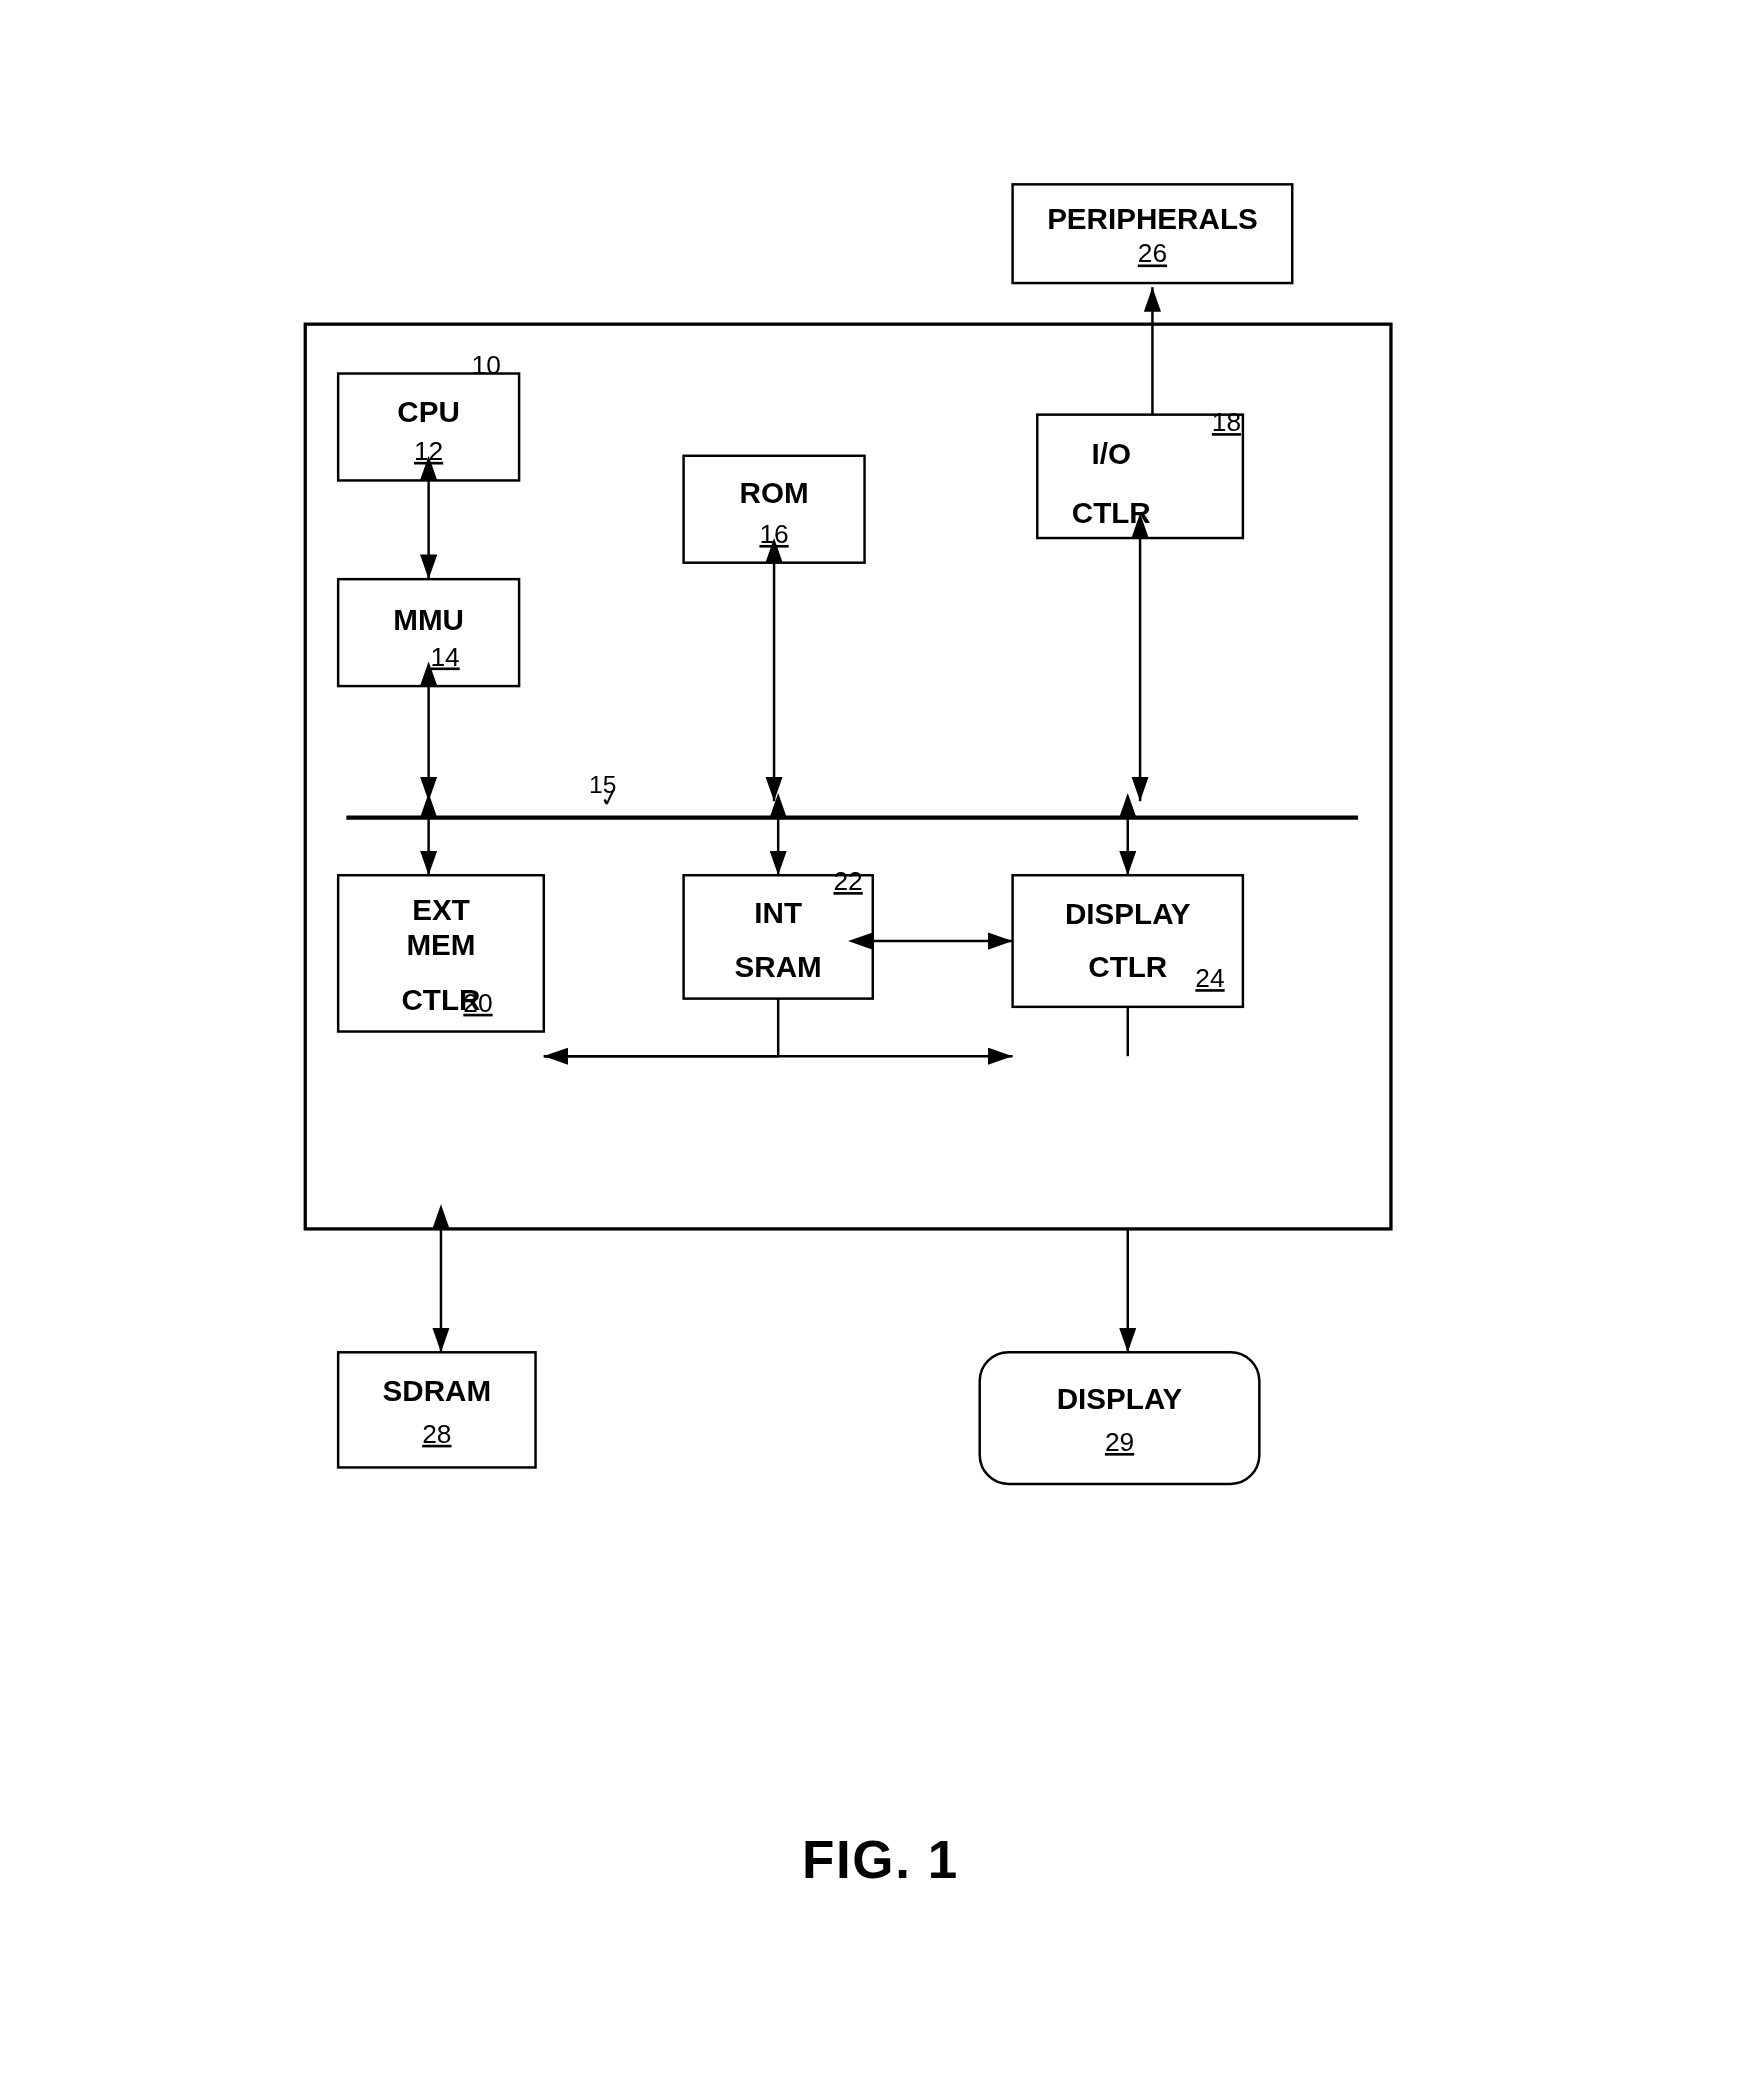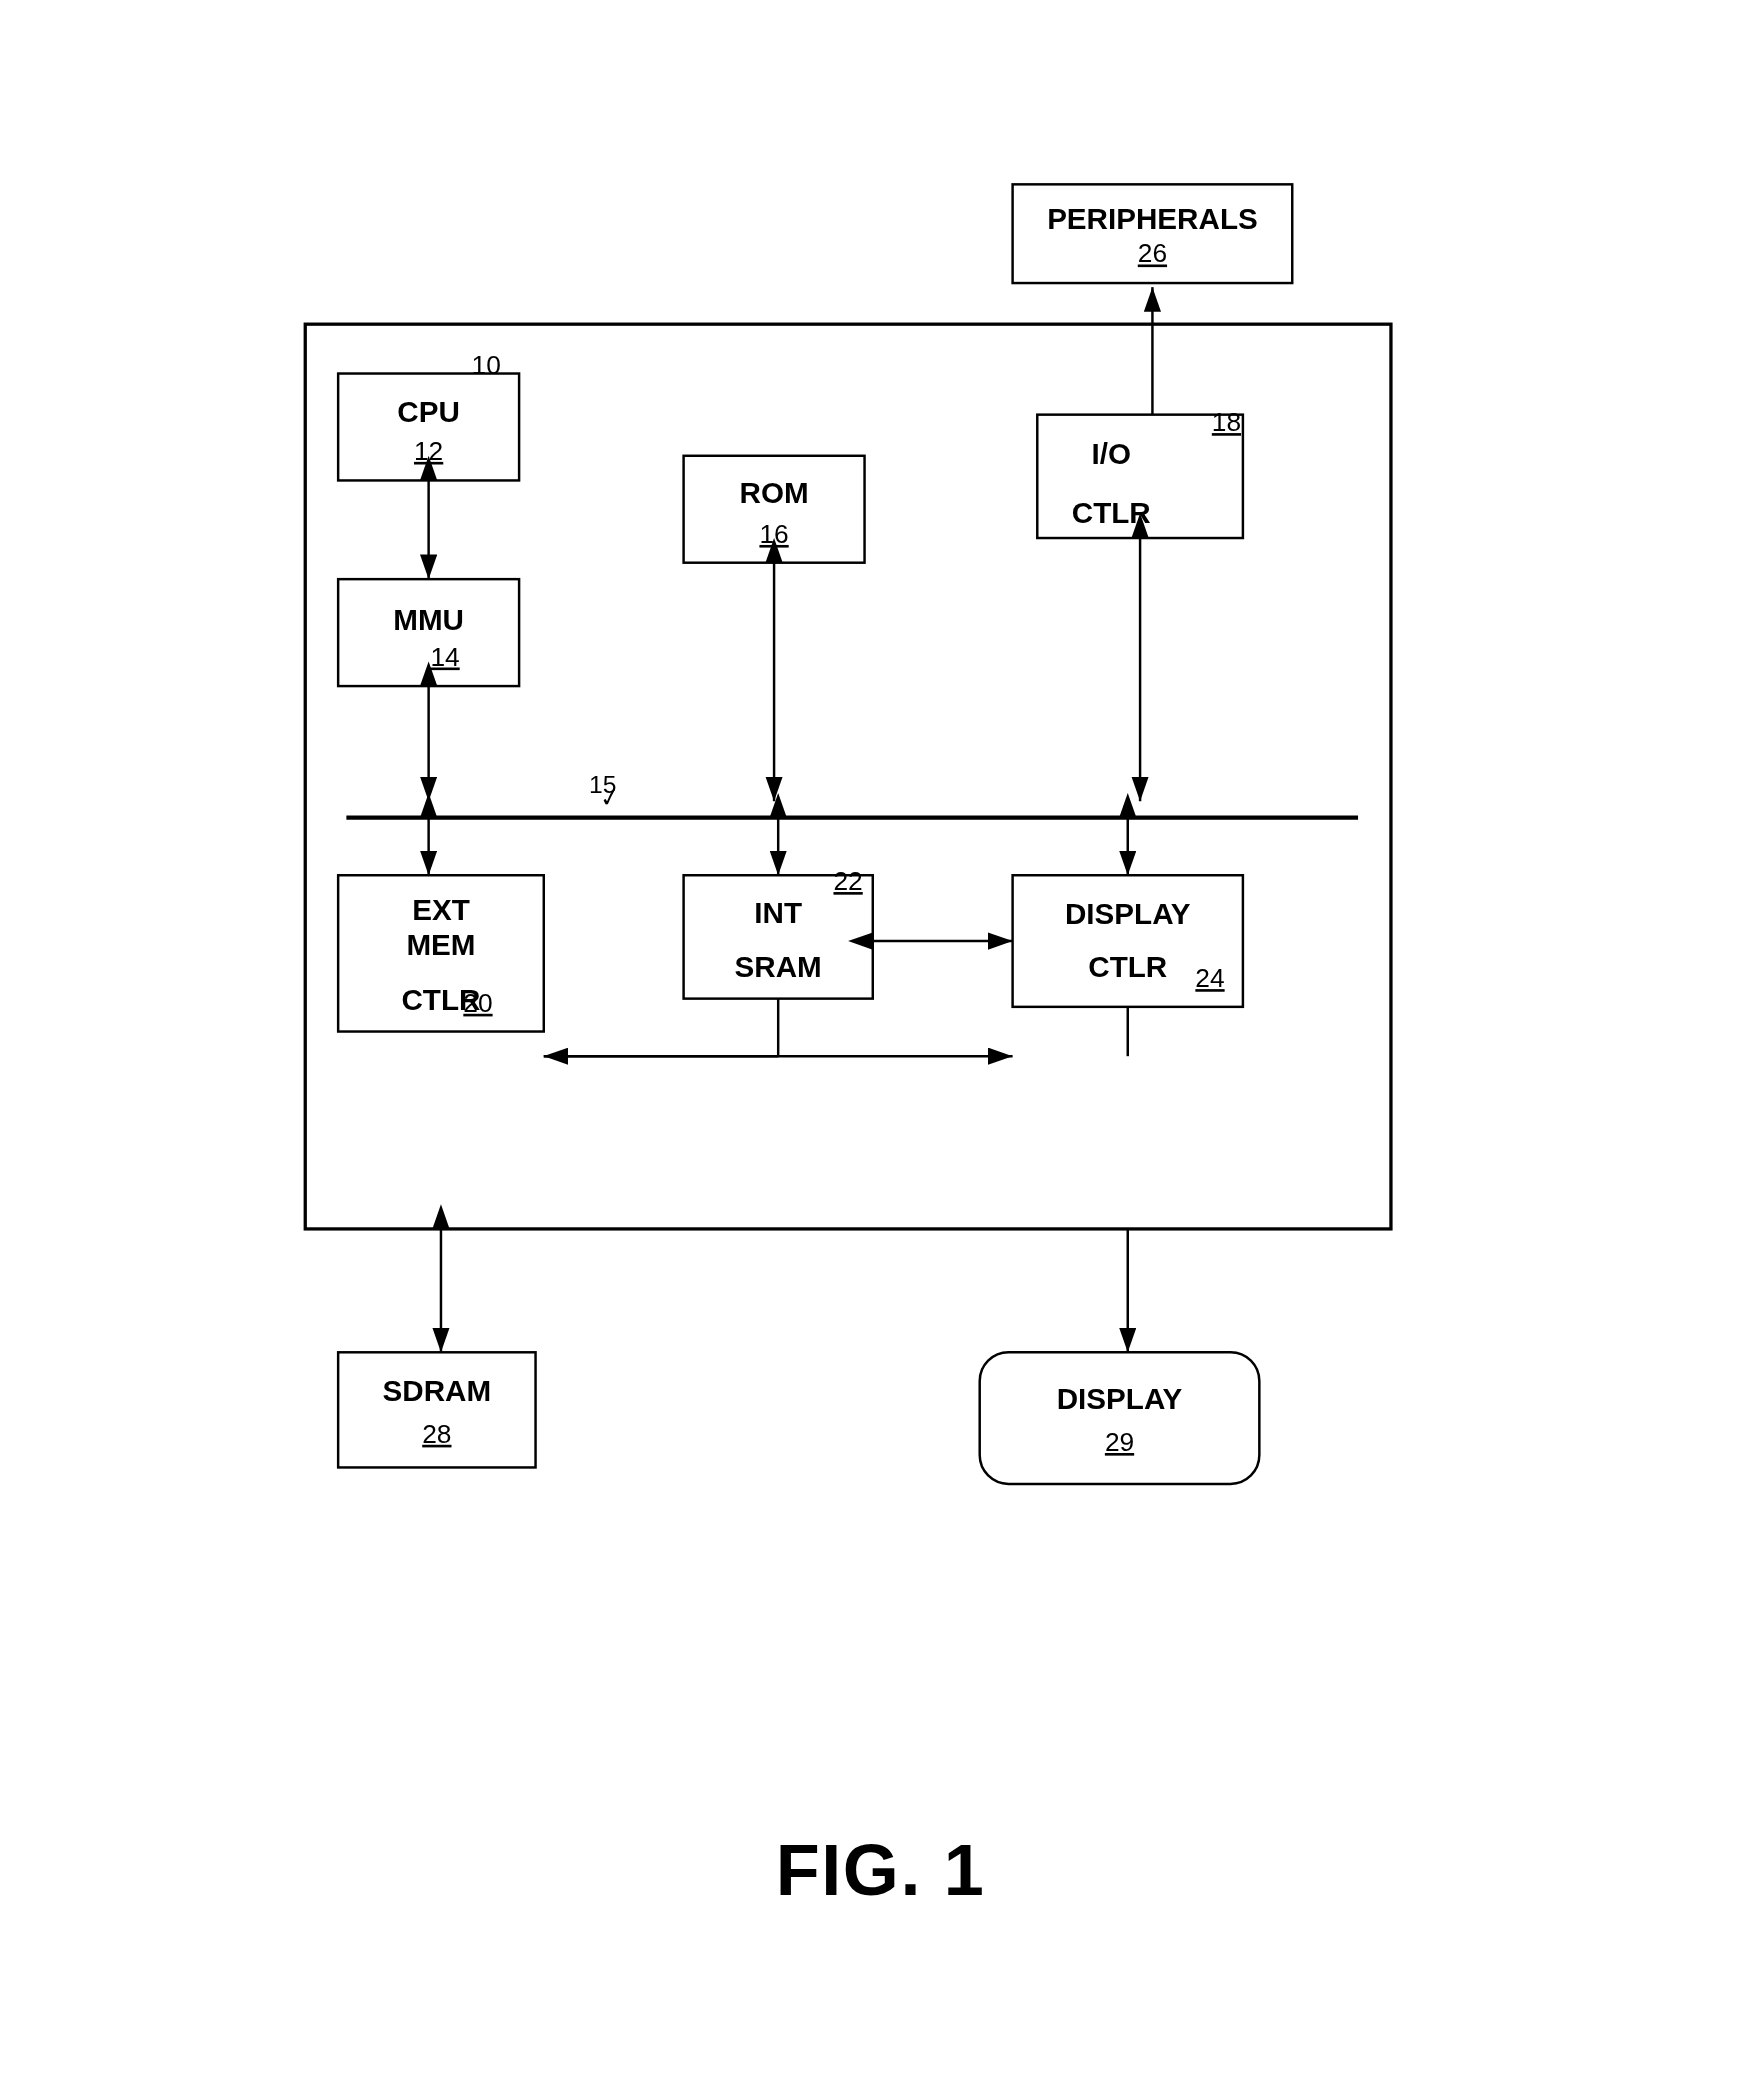--- a/index.html
+++ b/index.html
@@ -17,21 +17,21 @@
     .diagram-container {
       position: relative;
       width: 1398px;
       height: 1809px;
       display: flex;
       flex-direction: column;
       align-items: center;
     }
 
     .fig-label {
-      font-size: 72px;
+      font-size: 53px;
       font-weight: bold;
       margin-top: 49px;
       letter-spacing: 1.6px;
     }
 
     
     .diagram-svg {
       width: 1316px;
       height: 1645px;
     }

